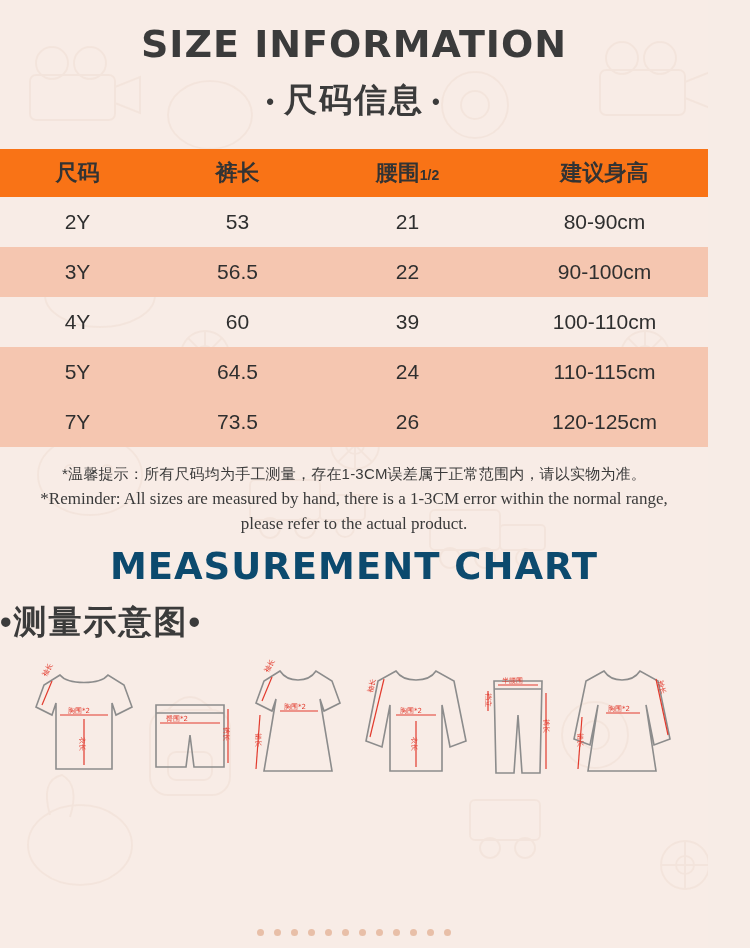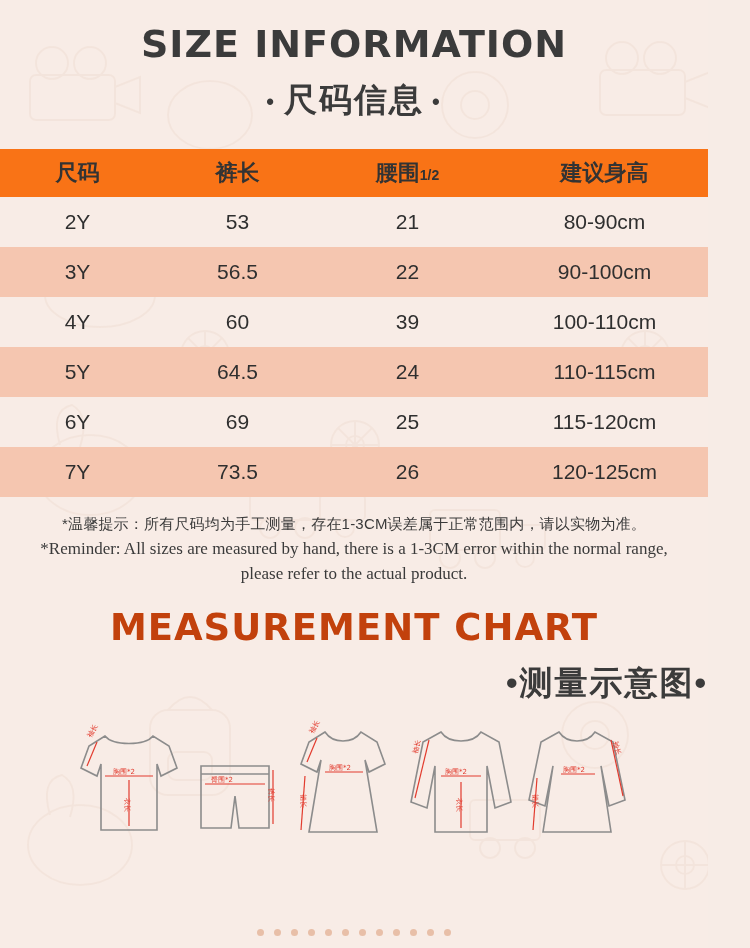--- a/index.html
+++ b/index.html
@@ -108,27 +108,27 @@
   }
   .reminder .r-en {
     font-size: 17px;
     font-family: "Liberation Serif", serif;
   }
 
   .title-en2 {
     text-align: center;
     font-size: 37px;
     font-weight: bold;
-    color: #c2410c;
-    margin-top: 19px;
+    color: #0c4a6e;
+    margin-top: 8px;
     letter-spacing: 1px;
     font-family: "DejaVu Sans", sans-serif;
   }
   .title-cn2 {
-    text-align: right;
+    text-align: left;
     font-size: 33px;
     font-weight: bold;
     color: #3b3b3b;
     margin-top: 12px;
     letter-spacing: 2px;
   }
 
   .garments {
     margin-top: 14px;
     display: flex;
@@ -296,26 +296,20 @@
           <td>60</td>
           <td>39</td>
           <td>100-110cm</td>
         </tr>
         <tr class="even-row">
           <td>5Y</td>
           <td>64.5</td>
           <td>24</td>
           <td>110-115cm</td>
         </tr>
-        <tr class="odd-row">
-          <td>6Y</td>
-          <td>69</td>
-          <td>25</td>
-          <td>115-120cm</td>
-        </tr>
         <tr class="even-row">
           <td>7Y</td>
           <td>73.5</td>
           <td>26</td>
           <td>120-125cm</td>
         </tr>
       </tbody>
     </table>
 
     <div class="reminder">
@@ -399,20 +393,38 @@
             <path d="M56 62 L56 108"></path>
           </g>
           <g fill="#e23b2e" font-size="7" font-family="DejaVu Sans, sans-serif">
             <text x="12" y="34" transform="rotate(-75 12 34)">袖长</text>
             <text x="40" y="54">胸围*2</text>
             <text x="52" y="78" transform="rotate(90 52 78)">衣长</text>
           </g>
         </svg>
       </div>
 
+      <div class="garment">
+        <svg width="84" height="130" viewBox="0 0 84 130" xmlns="http://www.w3.org/2000/svg">
+          <g fill="none" stroke="#8c8c8c" stroke-width="1.6">
+            <path d="M18 22 L66 22 L64 114 L46 114 L42 56 L38 114 L20 114 Z"></path>
+            <path d="M18 30 L66 30"></path>
+          </g>
+          <g stroke="#e23b2e" stroke-width="1.2" fill="none">
+            <path d="M22 26 L62 26"></path>
+            <path d="M12 32 L12 52"></path>
+            <path d="M70 34 L70 110"></path>
+          </g>
+          <g fill="#e23b2e" font-size="7" font-family="DejaVu Sans, sans-serif">
+            <text x="26" y="24">半腰围</text>
+            <text x="10" y="34" transform="rotate(90 10 34)">裆立</text>
+            <text x="68" y="60" transform="rotate(90 68 60)">裤长</text>
+          </g>
+        </svg>
+      </div>
 
       <div class="garment">
         <svg width="112" height="130" viewBox="0 0 112 130" xmlns="http://www.w3.org/2000/svg">
           <g fill="none" stroke="#8c8c8c" stroke-width="1.6">
             <path d="M38 12 L20 22 L8 80 L24 86 L32 46 L22 112 L90 112 L80 46 L88 86 L104 80 L92 22 L74 12
                      C66 24, 46 24, 38 12 Z"></path>
           </g>
           <g stroke="#e23b2e" stroke-width="1.2" fill="none">
             <path d="M90 20 L102 76"></path>
             <path d="M40 54 L74 54"></path>

